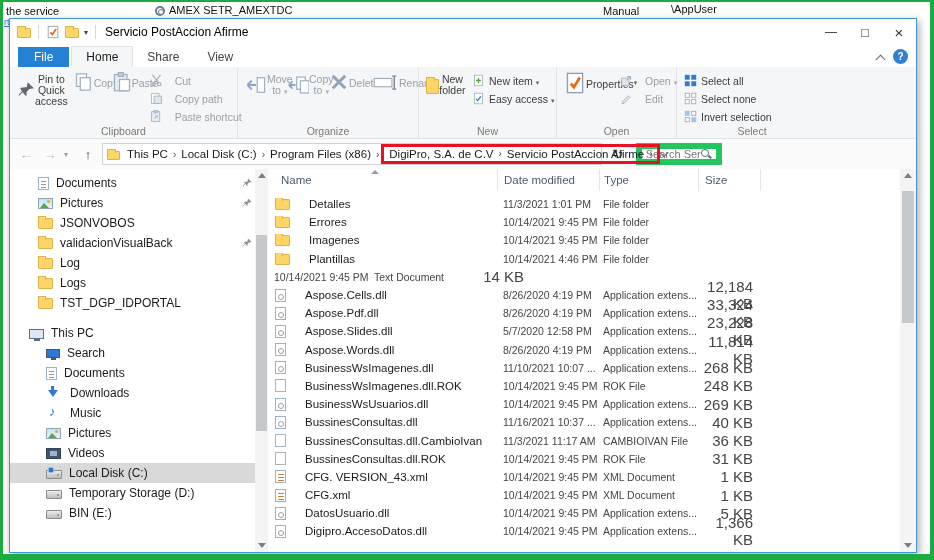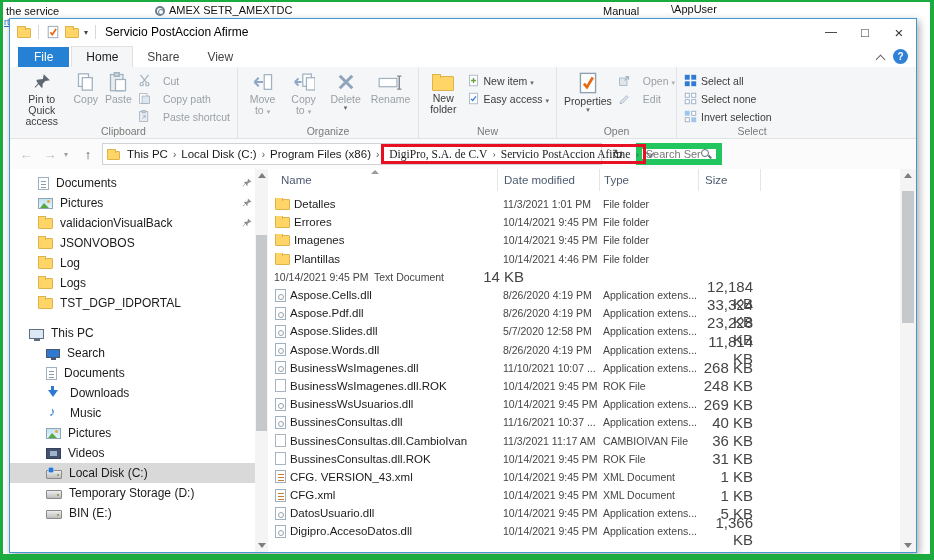--- a/index.html
+++ b/index.html
@@ -34,21 +34,21 @@
   .tab.active { background:#f5f6f7; border:1px solid #e0e1e3; border-bottom:none; color:#1b1b1b; }
   .tabs-right { position:absolute; right:8px; top:4px; display:flex; align-items:center; gap:8px; }
   .chev-up { width:8px; height:8px; position:relative; }
   .chev-up::before { content:""; position:absolute; left:0; top:3px; width:6px; height:6px; border-left:1px solid #666; border-top:1px solid #666; transform:rotate(45deg); }
   .help-btn { width:15px; height:15px; border-radius:50%; background:#2f81d6; color:#fff; font-size:10px; font-weight:bold; display:flex; align-items:center; justify-content:center; }
 
   
   .ribbon { height:72px; background:#f5f6f7; border-bottom:1px solid #e1e2e4; display:flex; flex:none; }
   .rgroup { position:relative; border-right:1px solid #e2e3e5; padding:2px 4px 14px 4px; display:flex; align-items:flex-start; }
   .rgroup .glabel { position:absolute; bottom:1px; left:0; right:0; text-align:center; font-size:10.5px; color:#7a7a7a; }
-  .bigbtn { display:flex; flex-direction:column; align-items:center; padding:3px 3px 0 3px; text-align:center; }
+  .bigbtn { display:flex; flex-direction:row; align-items:center; padding:3px 3px 0 3px; text-align:center; }
   .bigbtn .blabel { font-size:10.5px; line-height:11px; margin-top:2px; color:#3c3c3c; }
   .bigbtn.disabled .blabel { color:#9aa0a6; }
   .smallcol { display:flex; flex-direction:column; justify-content:flex-start; gap:1px; padding-top:3px; }
   .smallbtn { display:flex; align-items:center; gap:4px; height:17px; font-size:10.5px; color:#3c3c3c; padding:0 3px; white-space:nowrap; }
   .smallbtn.disabled { color:#9aa0a6;gap:12px; }
   .caret-after::after { content:"▾"; font-size:7px; color:#666; margin-left:3px; }
   .disabled .caret-after::after { color:#a9aeb3; }
   .caret-below { font-size:7px; color:#666; line-height:6px; }
 
   
@@ -59,21 +59,21 @@
   
   .addrbar { height:30px; display:flex; align-items:center; background:#fbfbfc; padding:0 8px 0 6px; flex:none; gap:4px; }
   .navarrow { font-size:13px; width:20px; text-align:center; }
   .navarrow.dim { color:#b9bfc6; }
   .navarrow.dark { color:#3b3b3b; }
   .nav-chev { font-size:8px; color:#9aa0a6; width:10px; }
   .addrbox { flex:none; width:500px; height:22px; background:#fff; border:1px solid #cfd2d6; display:flex; align-items:center; padding:0 2px 0 4px; position:relative; }
   .crumbs { display:flex; align-items:center; white-space:nowrap; font-size:11.5px; }
   .crumb { padding:0 3px; }
   .csep { font-size:10px; color:#555; padding:0 2px; }
-  .redbox { display:flex; align-items:flex-start; border:3px solid #e81123; padding:1px 2px; margin:-2px 0;font-family:Liberation Serif, serif; }
+  .redbox { display:flex; align-items:flex-start; border:3px solid #e81123; padding:1px 2px; margin:-2px 0; }
   .addr-chev { margin-left:auto; width:8px; height:8px; position:relative; }
   .addr-chev::before { content:""; position:absolute; left:1px; top:0; width:5px; height:5px; border-right:1px solid #666; border-bottom:1px solid #666; transform:rotate(45deg); }
   .refresh { font-size:14px; color:#555; padding:0 6px; }
   .searchbox { margin-left:2px; width:86px; height:22px; border:6px solid #22c55e; background:#fff; display:flex; align-items:center; padding:0 4px; }
   .searchbox .ph { font-size:11px; color:#777; flex:1; white-space:nowrap; overflow:hidden; }
   .mag { width:11px; height:11px; position:relative; flex:none; }
   .mag::before { content:""; position:absolute; left:0; top:0; width:6px; height:6px; border:1.5px solid #5f6a75; border-radius:50%; }
   .mag::after { content:""; position:absolute; left:7px; top:7px; width:4px; height:1.5px; background:#5f6a75; transform:rotate(45deg); }
 
   
@@ -132,21 +132,21 @@
   .fheader { display:flex; height:22px; align-items:center; font-size:11.5px; color:#4c5b6e; position:relative; }
   .fh { height:100%; display:flex; align-items:center; }
   .fh-name { width:229px; padding-left:13px; position:relative; }
   .sortmark { position:absolute; left:103px; top:1px; width:0; height:0; border-left:4px solid transparent; border-right:4px solid transparent; border-bottom:4px solid #9b9b9b; }
   .fh-date { width:102px; padding-left:6px; border-left:1px solid #e5e5e5; }
   .fh-type { width:99px; padding-left:4px; border-left:1px solid #e5e5e5; }
   .fh-size { width:62px; padding-left:6px; border-left:1px solid #e5e5e5; }
   .fh-end { width:1px; height:100%; border-left:1px solid #e5e5e5; }
   .frows { position:absolute; top:26px; left:0; right:18px; }
   .frow { display:flex; align-items:center; height:18.2px; font-size:11.5px; }
-  .fc-name { width:229px; display:flex; align-items:center; gap:4px; padding-left:7px; white-space:nowrap; overflow:hidden; }
+  .fc-name { width:229px; display:flex; align-items:center; gap:19px; padding-left:7px; white-space:nowrap; overflow:hidden; }
   .fc-date { width:102px; font-size:10.5px; color:#454545; white-space:nowrap; padding-left:6px; }
   .fc-type { width:99px; font-size:10.5px; color:#454545; white-space:nowrap; overflow:hidden; padding-left:4px; }
   .fc-size { width:60px; font-size:15px; color:#454545; text-align:right; padding-right:5px; }
   .fa-scroll { position:absolute; right:0; top:0; bottom:0; width:16px; background:#f4f4f4; }
   .fa-thumb { position:absolute; left:2px; width:12px; top:22px; height:132px; background:#c6c9cc; }
 
   
   .statusbar { height:16px; border-top:1px solid #e4e4e4; display:flex; align-items:center; font-size:10.5px; color:#222; padding:0 6px 0 10px; flex:none; position:relative; }
   .sb-sep { width:1px; height:10px; background:#dcdcdc; margin-left:38px; }
   .view-icons { margin-left:auto; display:flex; gap:4px; align-items:center; }
@@ -456,30 +456,30 @@
             <span class="ic pic"></span>
             <span>Pictures</span>
             <span class="pin">
               <svg width="10" height="10" viewBox="0 0 10 10">
                 <path d="M6 0.5 L9.5 4 L7 4.5 L5.5 6 L5.5 8 L5 8 L3.5 5.8 L1 8.5 L0.6 8.1 L3.2 5.4 L2 4.5 L2.3 4 L5.5 3.5 Z" fill="#8a8f94"></path>
               </svg>
             </span>
           </div>
           <div class="srow sec-quick">
             <span class="ic folder"></span>
+            <span>JSONVOBOS</span>
+          </div>
+          <div class="srow sec-quick">
+            <span class="ic folder"></span>
             <span>validacionVisualBack</span>
             <span class="pin">
               <svg width="10" height="10" viewBox="0 0 10 10">
                 <path d="M6 0.5 L9.5 4 L7 4.5 L5.5 6 L5.5 8 L5 8 L3.5 5.8 L1 8.5 L0.6 8.1 L3.2 5.4 L2 4.5 L2.3 4 L5.5 3.5 Z" fill="#8a8f94"></path>
               </svg>
             </span>
-          </div>
-          <div class="srow sec-quick">
-            <span class="ic folder"></span>
-            <span>JSONVOBOS</span>
           </div>
           <div class="srow sec-quick">
             <span class="ic folder"></span>
             <span>Log</span>
           </div>
           <div class="srow sec-quick">
             <span class="ic folder"></span>
             <span>Logs</span>
           </div>
           <div class="srow sec-quick">

